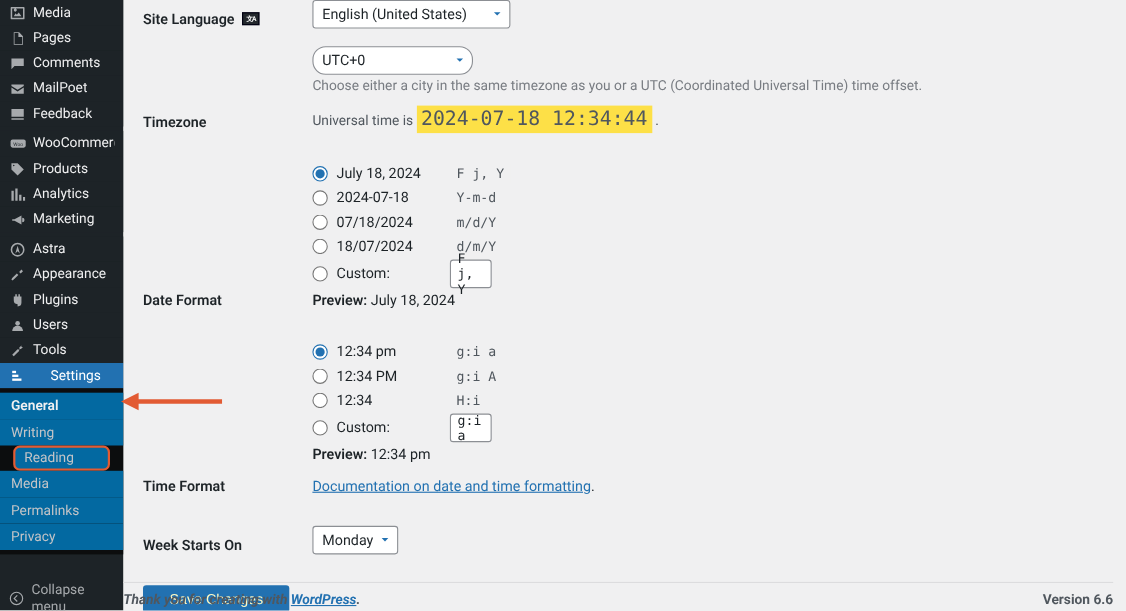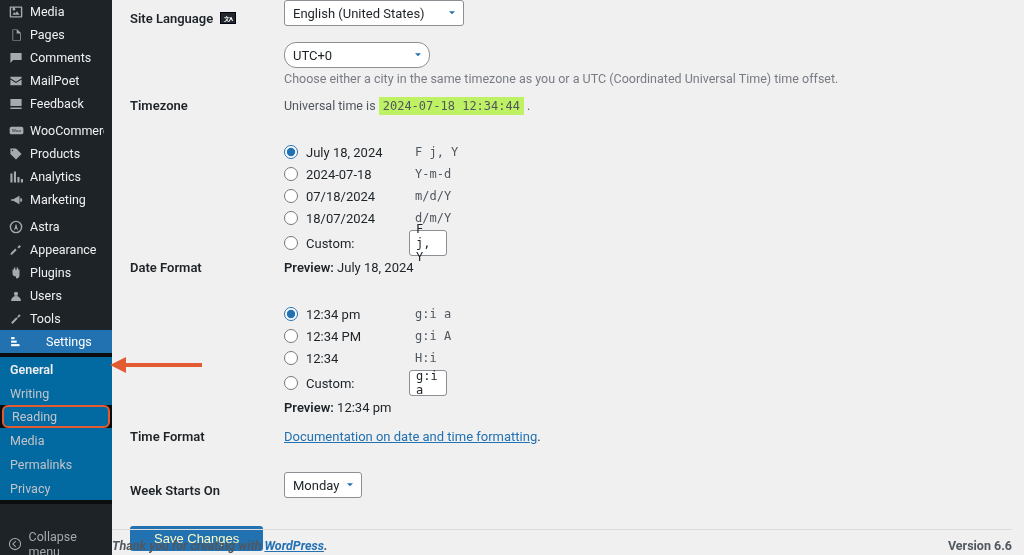--- a/index.html
+++ b/index.html
@@ -62,21 +62,21 @@
       padding: 4.5px 10px;
       color: #c3c4c7;
       font-size: 12.5px;
       cursor: pointer;
       background: #0369a1;
     }
     .submenu-item.bold { font-weight: 600; color: #f0f0f1; }
     .submenu-item.highlighted {
       border: 2px solid #e25b33;
       border-radius: 6px;
-      margin: 0 2px;
+      margin: 0 12px;
       padding: 2px 8px;
     }
     .collapse {
       position: absolute;
       bottom: 0;
       left: 0;
       right: 0;
       display: flex;
       align-items: center;
       padding: 5px 8px;
@@ -137,24 +137,24 @@
       right: 5px;
       top: 6px;
       color: #2271b1;
     }
     .helptext {
       font-size: 12.5px;
       color: #787c82;
       margin-top: 3px;
     }
     code.ut {
-      background: #bef264;
+      background: #fde047;
       padding: 2px 4px;
       font-family: Consolas, Monaco, monospace;
-      font-size: 12px;
+      font-size: 18px;
     }
 
     .radio-line {
       display: flex;
       align-items: center;
       height: 22px;
       margin-bottom: 0px;
     }
     .radio-line input[type=radio]{
       width: 14px; height: 14px;

